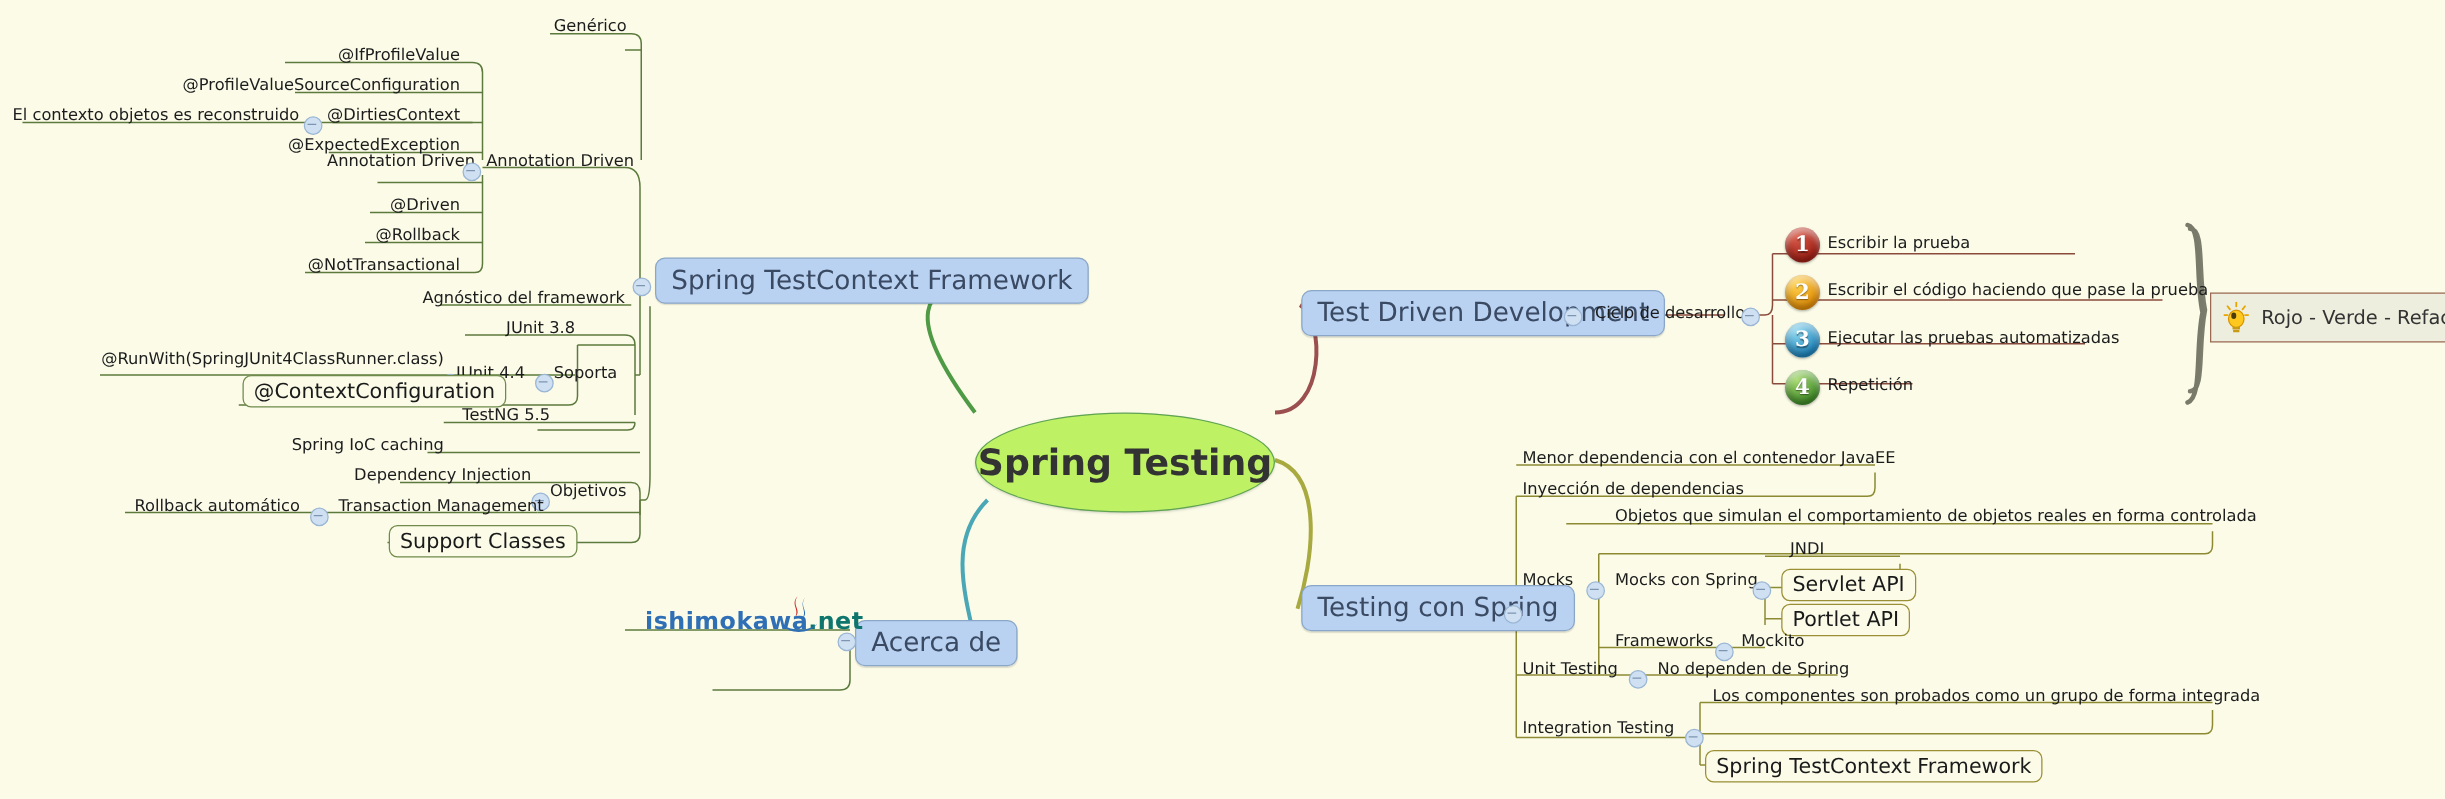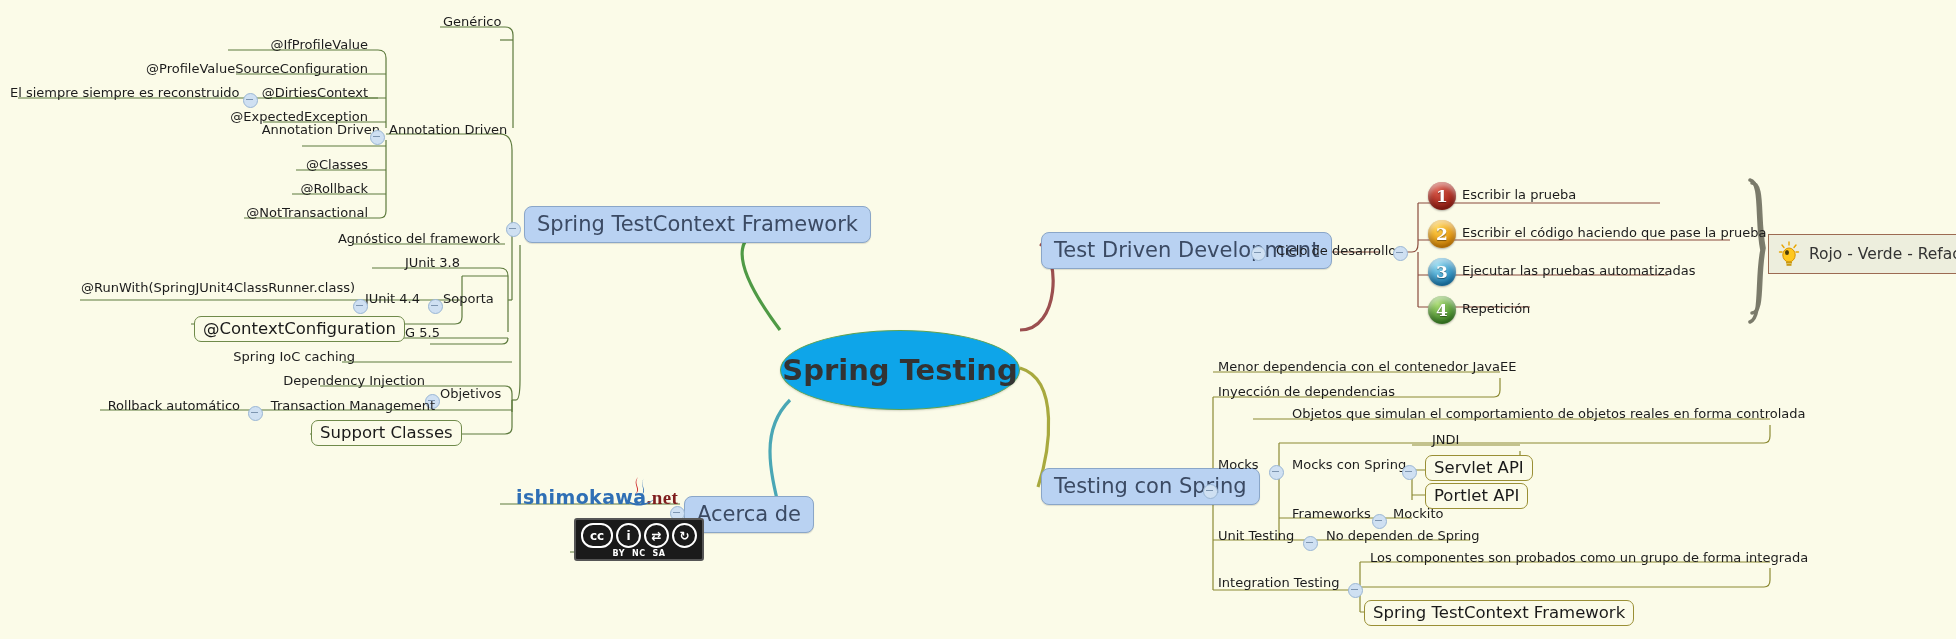--- a/index.html
+++ b/index.html
@@ -49,21 +49,21 @@
     padding: 5px 12px 6px 12px;
     box-shadow: 0 1px 1px rgba(0,0,0,.12);
   }
 
   
   .root {
     position: absolute;
     left: 780px; top: 330px;
     width: 238px; height: 78px;
     border-radius: 50%;
-    background: #0ea5e9;
+    background: #bef264;
     border: 1px solid #5fa353;
     display: flex; align-items: center; justify-content: center;
     font-size: 29px; font-weight: bold; color: #333;
     box-shadow: 0 1px 2px rgba(0,0,0,.15);
   }
 
   
   .dot {
     position: absolute;
     width: 13px; height: 13px;
@@ -103,21 +103,21 @@
     white-space: nowrap;
   }
 
   
   .logo {
     position: absolute;
     font-family: "DejaVu Sans", "Liberation Sans", sans-serif;
     font-size: 19px; font-weight: bold; letter-spacing: .4px;
     color: #2f6fb5;
   }
-  .logo .net { color: #7f1d1d; font-family: Liberation Serif, serif; }
+  .logo .net { color: #0f766e; }
   .cc {
     position: absolute;
     background: #1a1a1a;
     border: 2px solid #555;
     border-radius: 3px;
     padding: 3px 5px 1px 5px;
     display: flex; flex-direction: column; align-items: center;
   }
   .cc-row { display:flex; gap:3px; }
   .cc-ic {
@@ -242,37 +242,37 @@
   <div class="node" style="left:443px; top:15px;">Genérico</div>
 
   <div class="node r" style="left:10px; top:123px; width:370px;">Annotation Driven</div>
   <div class="dot" style="left:370px; top:130px;"></div>
   <div class="node" style="left:389px; top:123px;">Annotation Driven</div>
 
   <div class="node r" style="left:10px; top:38px; width:358px;">@IfProfileValue</div>
   <div class="node r" style="left:10px; top:62px; width:358px;">@ProfileValueSourceConfiguration</div>
   <div class="node r" style="left:10px; top:86px; width:358px;">@DirtiesContext</div>
   <div class="dot" style="left:243px; top:93px;"></div>
-  <div class="node r" style="left:10px; top:86px; width:225px;">El siempre siempre es reconstruido</div>
+  <div class="node r" style="left:10px; top:86px; width:225px;">El contexto objetos es reconstruido</div>
   <div class="node r" style="left:10px; top:110px; width:358px;">@ExpectedException</div>
-  <div class="node r" style="left:10px; top:158px; width:358px;">@Classes</div>
+  <div class="node r" style="left:10px; top:158px; width:358px;">@Driven</div>
   <div class="node r" style="left:10px; top:182px; width:358px;">@Rollback</div>
   <div class="node r" style="left:10px; top:206px; width:358px;">@NotTransactional</div>
 
   <div class="node" style="left:443px; top:292px;">Soporta</div>
   <div class="dot" style="left:428px; top:299px;"></div>
 
   <div class="node r" style="left:10px; top:232px; width:490px;">Agnóstico del framework</div>
   <div class="node r" style="left:10px; top:256px; width:450px;">JUnit 3.8</div>
   <div class="node r" style="left:10px; top:292px; width:410px;">JUnit 4.4</div>
   <div class="dot" style="left:353px; top:299px;"></div>
   <div class="node r" style="left:10px; top:326px; width:430px;">TestNG 5.5</div>
 
   <div class="node r" style="left:10px; top:281px; width:345px;">@RunWith(SpringJUnit4ClassRunner.class)</div>
-  <div class="boxed" style="left:194px; top:316px;">@ContextConfiguration</div>
+  <div class="boxed" style="left:194px; top:300px;">@ContextConfiguration</div>
 
   <div class="node" style="left:440px; top:387px;">Objetivos</div>
   <div class="dot" style="left:425px; top:394px;"></div>
 
   <div class="node r" style="left:10px; top:350px; width:345px;">Spring IoC caching</div>
   <div class="node r" style="left:10px; top:374px; width:415px;">Dependency Injection</div>
   <div class="node r" style="left:10px; top:399px; width:425px;">Transaction Management</div>
   <div class="dot" style="left:248px; top:406px;"></div>
   <div class="node r" style="left:10px; top:399px; width:230px;">Rollback automático</div>
   <div class="boxed" style="left:311px; top:420px;">Support Classes</div>
@@ -339,27 +339,14 @@
 
   <div class="logo" style="left:516px; top:486px;">
     <span>ishimokawa</span><span class="net">.net</span>
   </div>
   <svg style="position:absolute; left:618px; top:474px;" width="38" height="38" viewBox="0 0 38 38">
     <path d="M20,3 C14,10 22,13 18,20 C24,14 15,11 20,3Z" fill="#cf2d2d"></path>
     <path d="M26,4 C21,11 28,14 24,21 C30,15 21,12 26,4Z" fill="#2f6fb5"></path>
     <path d="M8,26 C16,31 30,31 36,25 C30,33 14,34 8,26Z" fill="#2f6fb5"></path>
   </svg>
 
-  <div class="cc" style="left:574px; top:518px;">
-    <div class="cc-row">
-      <span class="cc-ic" style="width:28px;border-radius:12px;">cc</span>
-      <span class="cc-ic">i</span>
-      <span class="cc-ic">⇄</span>
-      <span class="cc-ic">↻</span>
-    </div>
-    <div class="cc-lbl">
-      <span>BY</span>
-      <span>NC</span>
-      <span>SA</span>
-    </div>
-  </div>
 
 </div>
 
 </body></html>

